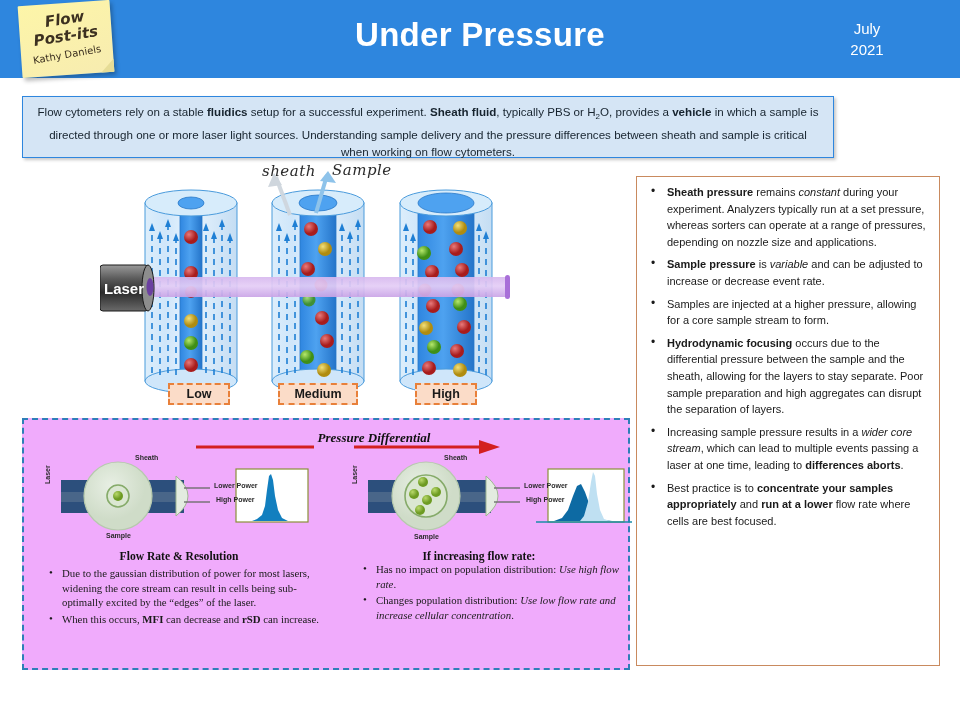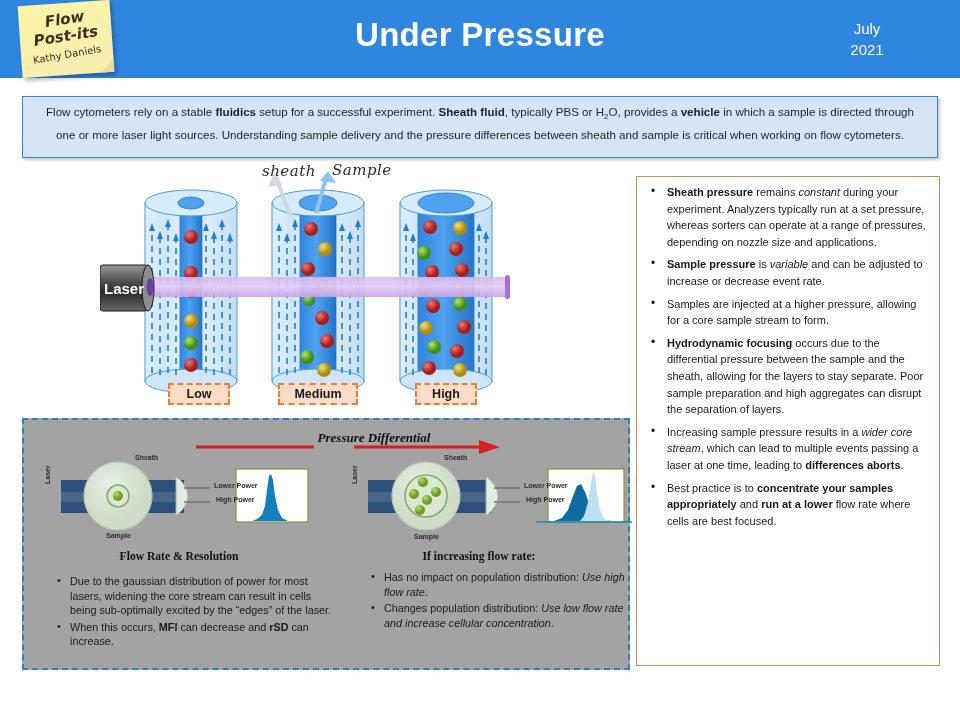--- a/index.html
+++ b/index.html
@@ -47,21 +47,21 @@
     font-size:10px; color:#3c3020; transform:rotate(-6deg);
     font-family:"DejaVu Sans", sans-serif;
   }
   #postit .fold {
     position:absolute; right:0; bottom:0; width:0; height:0;
     border-left:13px solid transparent; border-bottom:13px solid #e6dc96;
   }
 
   
   #intro-box {
-    position:absolute; left:22px; top:96px; width:916px; height:62px;
+    position:absolute; left:22px; top:96px; width:812px; height:62px;
     background:#d5e5f5; border:1.5px solid #2E86DE;
     box-shadow:2px 2px 3px rgba(0,0,0,.22);
     padding:6px 14px 0 14px;
   }
   #intro-text {
     font-size:11.6px; color:#16232e; text-align:center;
     line-height:17.5px; font-family:"Liberation Sans", sans-serif;
   }
   #intro-text b { font-weight:bold; }
   sub { font-size:8px; }
@@ -95,33 +95,33 @@
     position:absolute; width:62px; height:22px;
     border:2px dashed #E8803A; background:#fbdcc8;
     text-align:center; line-height:19px;
     font-size:12.5px; font-weight:bold; color:#1a1a1a;
   }
   .cyl-badge.wide { width:80px; }
 
   
   #bottom-panel {
     position:absolute; left:22px; top:418px; width:608px; height:252px;
-    border:2px dashed #2E7FB8; background:#a3a3a3;
+    border:2px dashed #2E7FB8; background:#f0abfc;
   }
   #press-diff-label {
     position:absolute; left:250px; top:10px; width:200px;
     font-size:13px; font-weight:bold; font-style:italic; color:#111;
     text-align:center; font-family:"Liberation Serif", serif;
   }
   .sub-head {
     position:absolute; font-size:11.6px; font-weight:bold;
     color:#111; text-align:center;font-family:Liberation Serif, serif;
   }
   .sub-list {
-    position:absolute; margin:8px; padding:0; list-style:none;
+    position:absolute; margin:0; padding:0; list-style:none;font-family:Liberation Serif, serif;
   }
   .sub-list li {
     position:relative; font-size:10.8px; line-height:14.6px;
     color:#1a1a1a; margin-bottom:2px; padding-left:0;
   }
   .sub-list li:before {
     content:"\2022"; position:absolute; left:-13px; top:-1px; font-size:11px;
   }
   .sub-list li b { font-weight:bold; }
   .sub-list li i { font-style:italic; }

